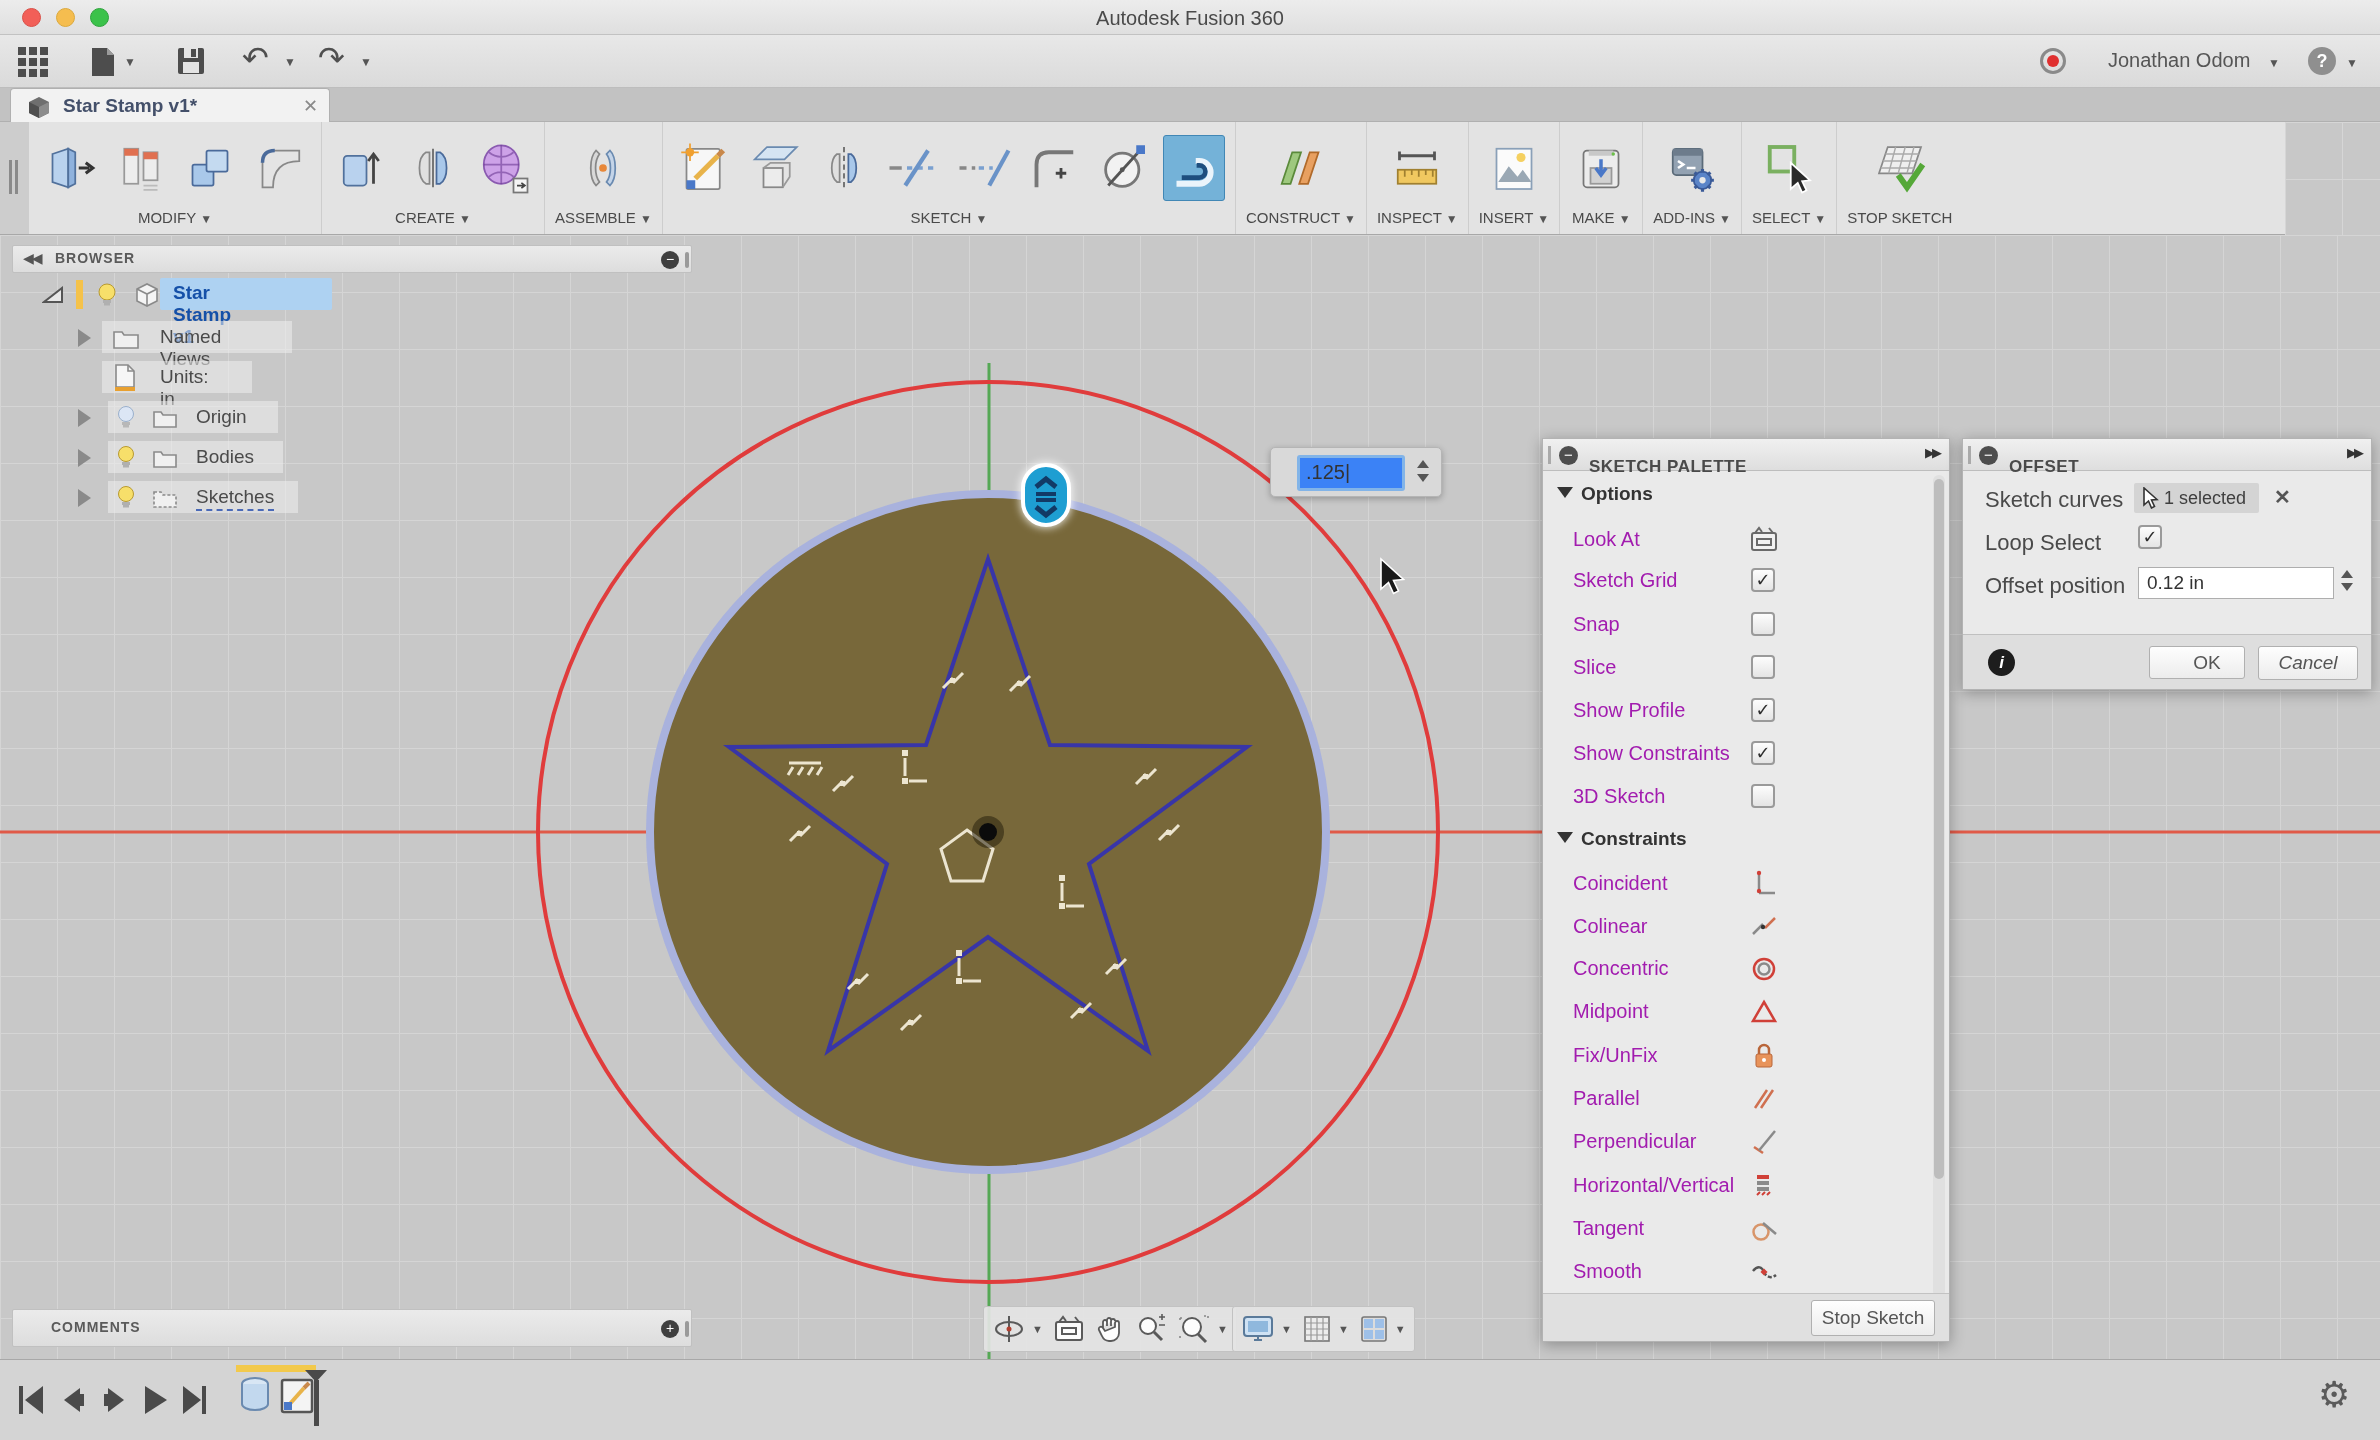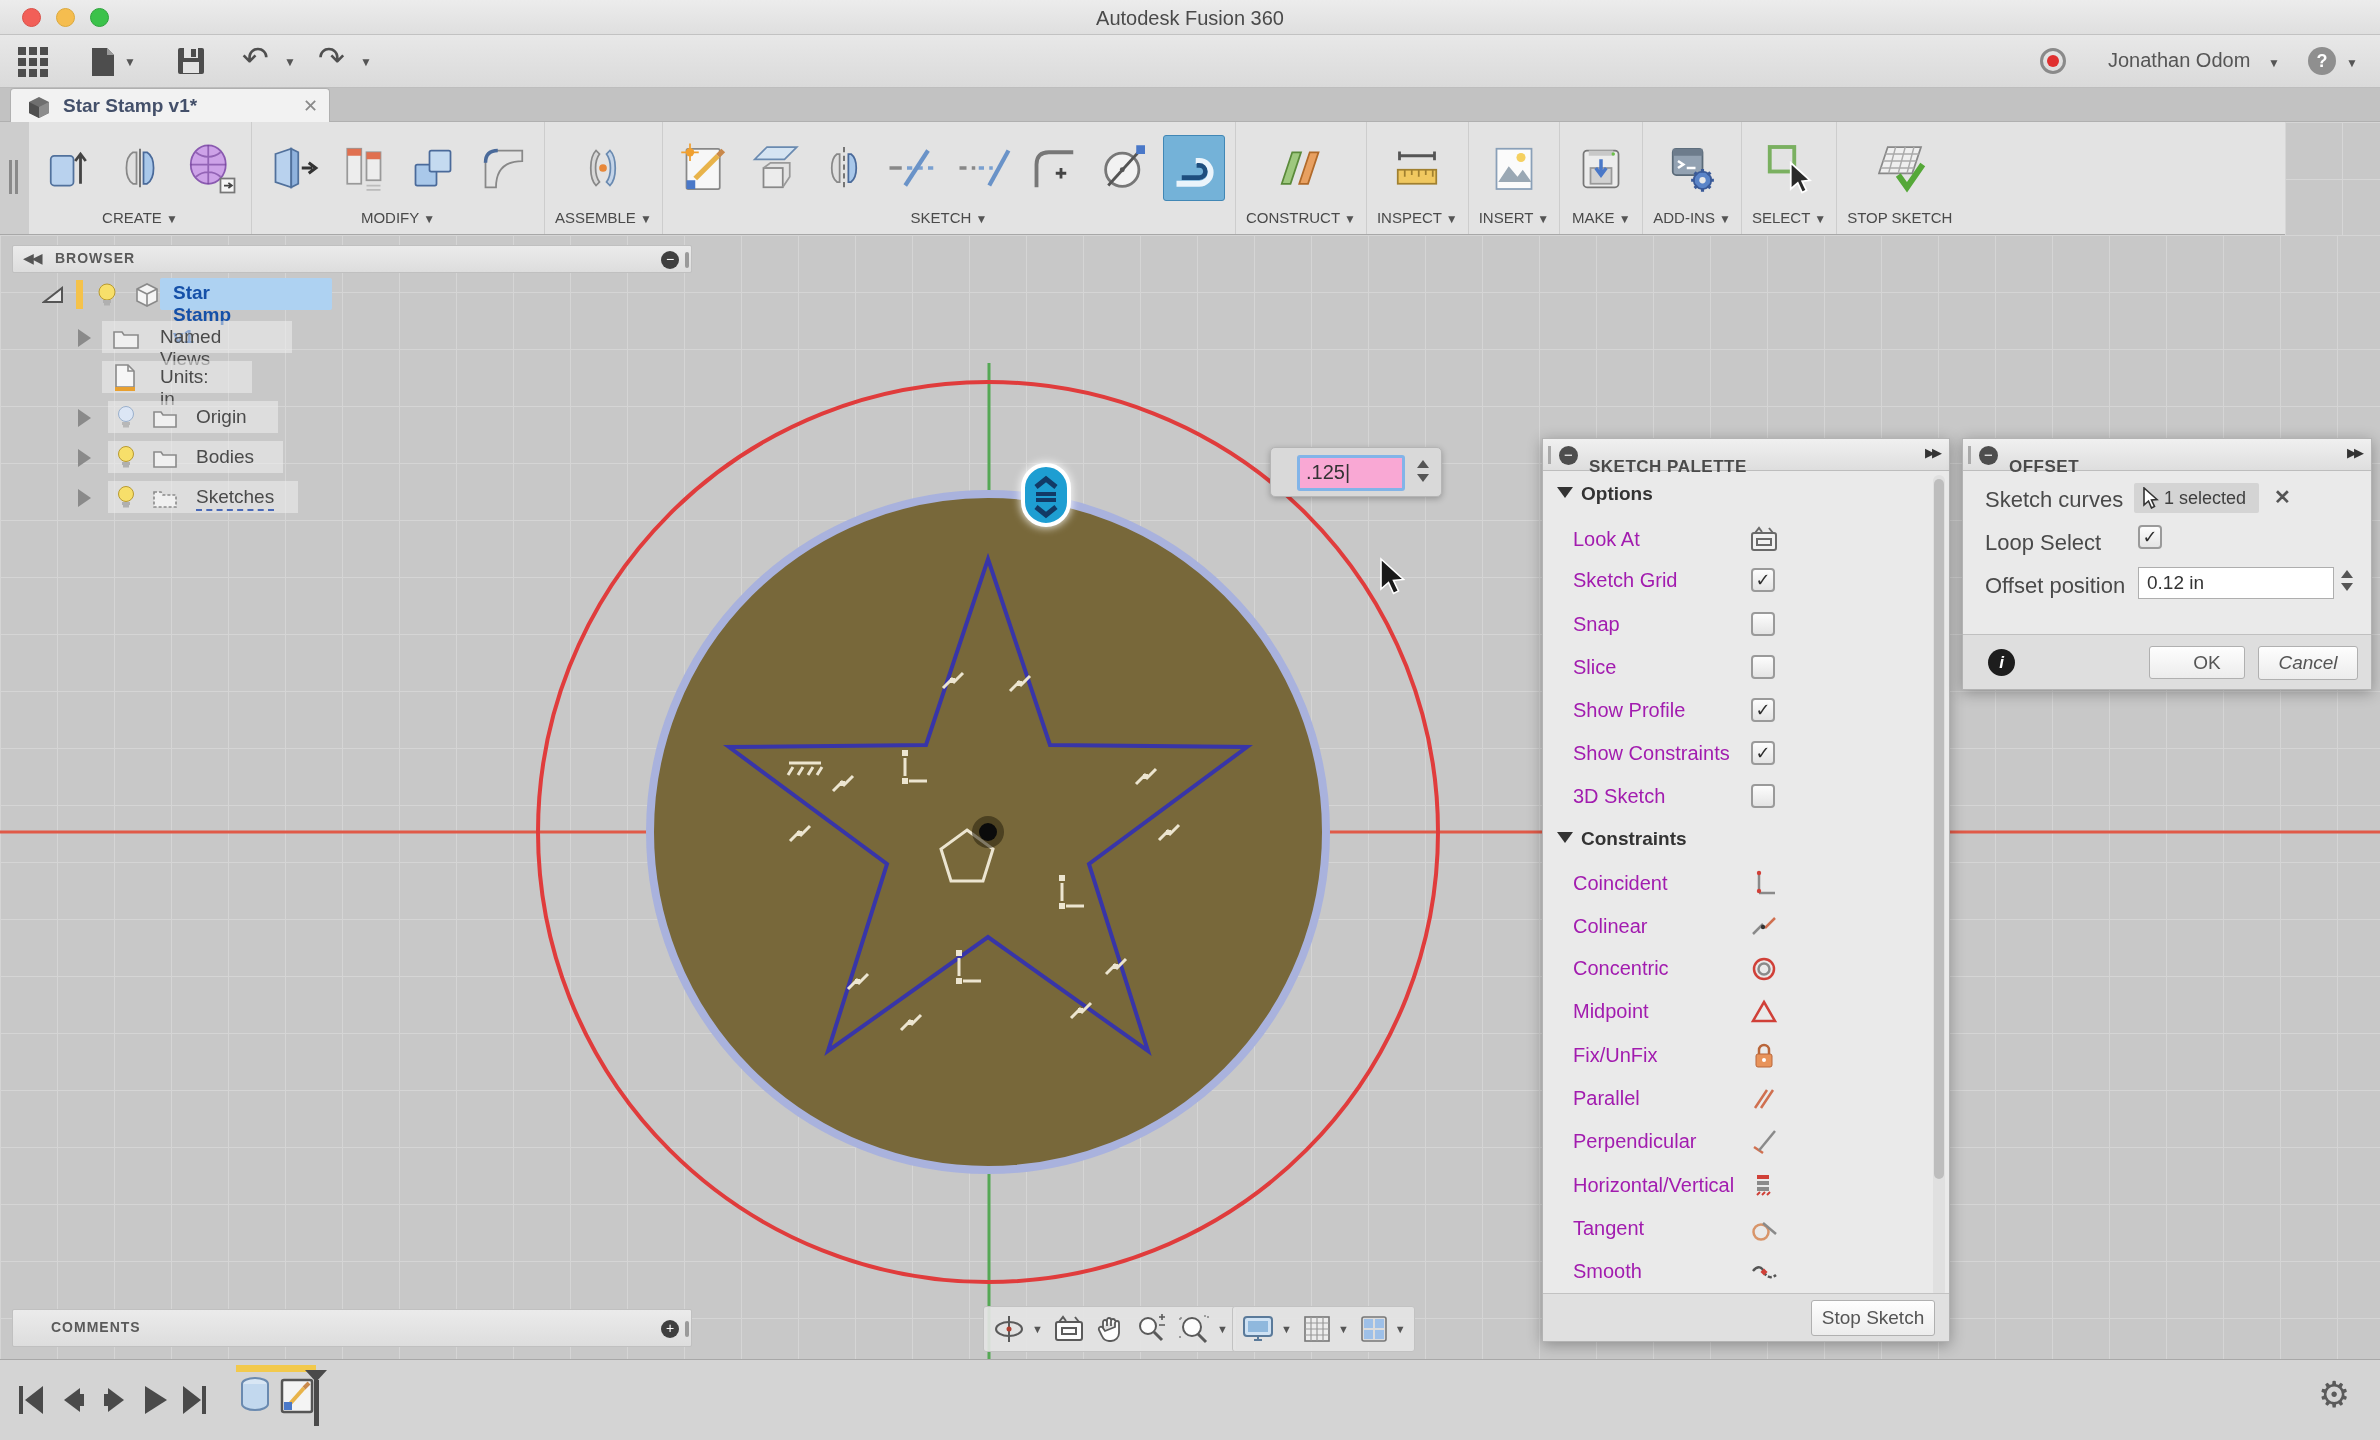--- a/index.html
+++ b/index.html
@@ -53,21 +53,21 @@
   
   .canvas { left:0; top:235px; width:2380px; height:1124px; background:#c8c8c8;
     background-image:linear-gradient(#d5d5d5 1px,transparent 1px),linear-gradient(90deg,#d5d5d5 1px,transparent 1px);
     background-size:57px 57px; }
   .viewcube { left:2240px; top:268px; width:116px; height:88px; border:1px solid #b2b2b2; background:rgba(205,205,205,.5); display:flex; align-items:center; justify-content:center; }
   .viewcube .face { width:82px; height:64px; background:#c9c9c9; display:flex; align-items:center; justify-content:center; }
   .viewcube .face span { transform:rotate(180deg); font-size:20px; font-weight:bold; color:#999; letter-spacing:1px; }
 
   
   .diminput { left:1270px; top:447px; width:172px; height:50px; background:#d9d9d9; border:1px solid #b5b5b5; border-radius:5px; box-shadow:0 2px 6px rgba(0,0,0,.25); }
-  .diminput .field { left:26px; top:7px; width:108px; height:36px; background:#f9a8d4; border:3px solid #82b4e8; border-radius:3px; font-size:20px; color:#333; padding:3px 6px; }
+  .diminput .field { left:26px; top:7px; width:108px; height:36px; background:#3b82f6; border:3px solid #82b4e8; border-radius:3px; font-size:20px; color:#333; padding:3px 6px; }
   .stepper { display:flex; flex-direction:column; gap:6px; }
   .diminput .stepper { position:absolute; left:146px; top:12px; }
   .stp { width:0; height:0; border-left:6px solid transparent; border-right:6px solid transparent; }
   .stp.up { border-bottom:8px solid #555; }
   .stp.dn { border-top:8px solid #555; }
 
   
   .panel { background:#eaeaea; border:1px solid #b3b3b3; box-shadow:0 3px 14px rgba(0,0,0,.3); }
   .phead { position:relative; height:32px; background:linear-gradient(#f0f0f0,#dedede); border-bottom:1px solid #bdbdbd; }
   .phead .grip { position:absolute; left:5px; top:7px; width:3px; height:18px; background:#aaa; }
@@ -193,47 +193,20 @@
   <div class="abs ribbon">
     <div class="rib-left">
         <i></i>
         <i></i>
       </div>
 
     <div class="rgroup">
       <div class="tools">
         <div class="tool">
             <svg width="56" height="56" viewBox="0 0 32 32">
-          <rect x="5" y="9" width="13" height="17" rx="2" fill="#b9d2ee" stroke="#51719c"></rect>
-              <path d="M22 25 V9 M19 12 l3-4 3 4" fill="none" stroke="#444" stroke-width="1.6"></path>
-            </svg>
-          </div>
-        <div class="tool">
-            <svg width="56" height="56" viewBox="0 0 32 32">
-          <path d="M12 7 C7 10 7 22 12 25 L14 25 L14 7 Z" fill="#e0e0e0" stroke="#888"></path>
-              <path d="M20 7 C25 10 25 22 20 25 L18 25 L18 7 Z" fill="#a9c8ea" stroke="#4a6a9a"></path>
-              <line x1="16" y1="5" x2="16" y2="27" stroke="#666"></line>
-            </svg>
-          </div>
-        <div class="tool">
-            <svg width="56" height="56" viewBox="0 0 32 32">
-          <ellipse cx="15" cy="14" rx="10" ry="11" fill="#cda2e8" stroke="#8a5ab0"></ellipse>
-              <path d="M5 14 h20 M15 3 v22 M8 7 c4 3.5 10 3.5 14 0 M8 21 c4 -3.5 10 -3.5 14 0" fill="none" stroke="rgba(100,50,140,.55)"></path>
-              <rect x="22" y="22" width="8" height="8" fill="#f4f4f4" stroke="#777"></rect>
-              <path d="M24 26 h4 M26.5 24.5 l2 1.5 -2 1.5" fill="none" stroke="#444"></path>
-            </svg>
-          </div>
-      </div>
-      <div class="glabel"><span>CREATE</span> <span class="caret">▼</span></div>
-    </div>
-
-    <div class="rgroup">
-      <div class="tools">
-        <div class="tool">
-            <svg width="56" height="56" viewBox="0 0 32 32">
           <path d="M6 8 L15 5 L15 27 L6 24 Z" fill="#b9d2ee" stroke="#51719c"></path>
               <path d="M15 5 L19 7 L19 25 L15 27 Z" fill="#8fb2dd" stroke="#51719c"></path>
               <path d="M21 16 h6 M25 13 l4 3 -4 3" fill="none" stroke="#333" stroke-width="1.8"></path>
             </svg>
           </div>
         <div class="tool">
             <svg width="56" height="56" viewBox="0 0 32 32">
           <rect x="7" y="5" width="8" height="20" fill="#ededed" stroke="#999"></rect>
               <rect x="7" y="5" width="8" height="4" fill="#e07050"></rect>
               <rect x="18" y="7" width="8" height="16" fill="#ededed" stroke="#999"></rect>
@@ -248,20 +221,47 @@
             </svg>
           </div>
         <div class="tool">
             <svg width="56" height="56" viewBox="0 0 32 32">
           <path d="M6 27 L6 13 Q6 6 13 6 L27 6 L27 12 Q12 12 12 27 Z" fill="#e4e4e4" stroke="#888"></path>
               <path d="M6 13 Q6 6 13 6" fill="none" stroke="#4a6a9a" stroke-width="2"></path>
             </svg>
           </div>
       </div>
       <div class="glabel"><span>MODIFY</span> <span class="caret">▼</span></div>
+    </div>
+
+    <div class="rgroup">
+      <div class="tools">
+        <div class="tool">
+            <svg width="56" height="56" viewBox="0 0 32 32">
+          <rect x="5" y="9" width="13" height="17" rx="2" fill="#b9d2ee" stroke="#51719c"></rect>
+              <path d="M22 25 V9 M19 12 l3-4 3 4" fill="none" stroke="#444" stroke-width="1.6"></path>
+            </svg>
+          </div>
+        <div class="tool">
+            <svg width="56" height="56" viewBox="0 0 32 32">
+          <path d="M12 7 C7 10 7 22 12 25 L14 25 L14 7 Z" fill="#e0e0e0" stroke="#888"></path>
+              <path d="M20 7 C25 10 25 22 20 25 L18 25 L18 7 Z" fill="#a9c8ea" stroke="#4a6a9a"></path>
+              <line x1="16" y1="5" x2="16" y2="27" stroke="#666"></line>
+            </svg>
+          </div>
+        <div class="tool">
+            <svg width="56" height="56" viewBox="0 0 32 32">
+          <ellipse cx="15" cy="14" rx="10" ry="11" fill="#cda2e8" stroke="#8a5ab0"></ellipse>
+              <path d="M5 14 h20 M15 3 v22 M8 7 c4 3.5 10 3.5 14 0 M8 21 c4 -3.5 10 -3.5 14 0" fill="none" stroke="rgba(100,50,140,.55)"></path>
+              <rect x="22" y="22" width="8" height="8" fill="#f4f4f4" stroke="#777"></rect>
+              <path d="M24 26 h4 M26.5 24.5 l2 1.5 -2 1.5" fill="none" stroke="#444"></path>
+            </svg>
+          </div>
+      </div>
+      <div class="glabel"><span>CREATE</span> <span class="caret">▼</span></div>
     </div>
 
     <div class="rgroup">
       <div class="tools">
         <div class="tool">
             <svg width="56" height="56" viewBox="0 0 32 32">
           <path d="M12 6 C8 10 8 22 12 26 L14 24 C11 20 11 12 14 8 Z" fill="#d8d8d8" stroke="#888"></path>
               <path d="M20 6 C24 10 24 22 20 26 L18 24 C21 20 21 12 18 8 Z" fill="#c4d4e8" stroke="#6a8ab0"></path>
               <circle cx="16" cy="16" r="2.2" fill="#e8883a"></circle>
             </svg>

